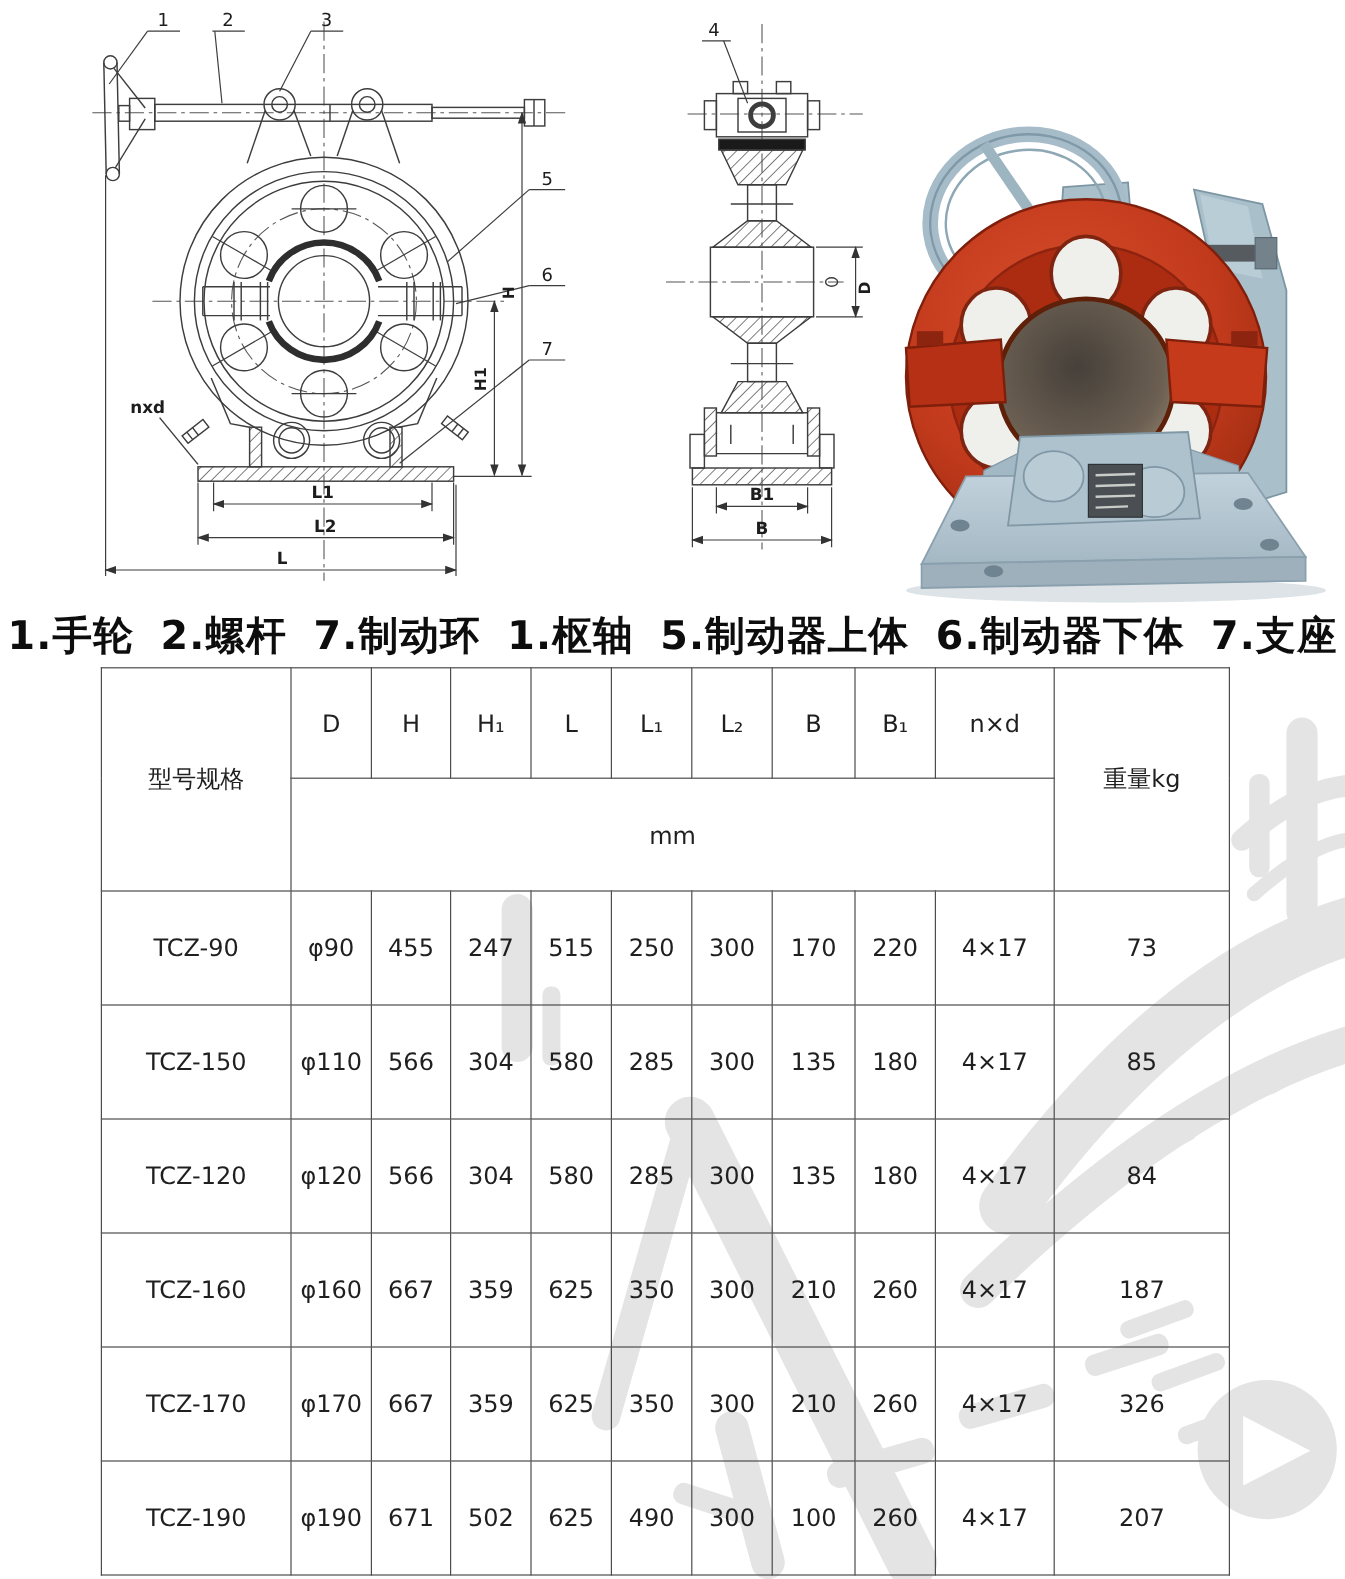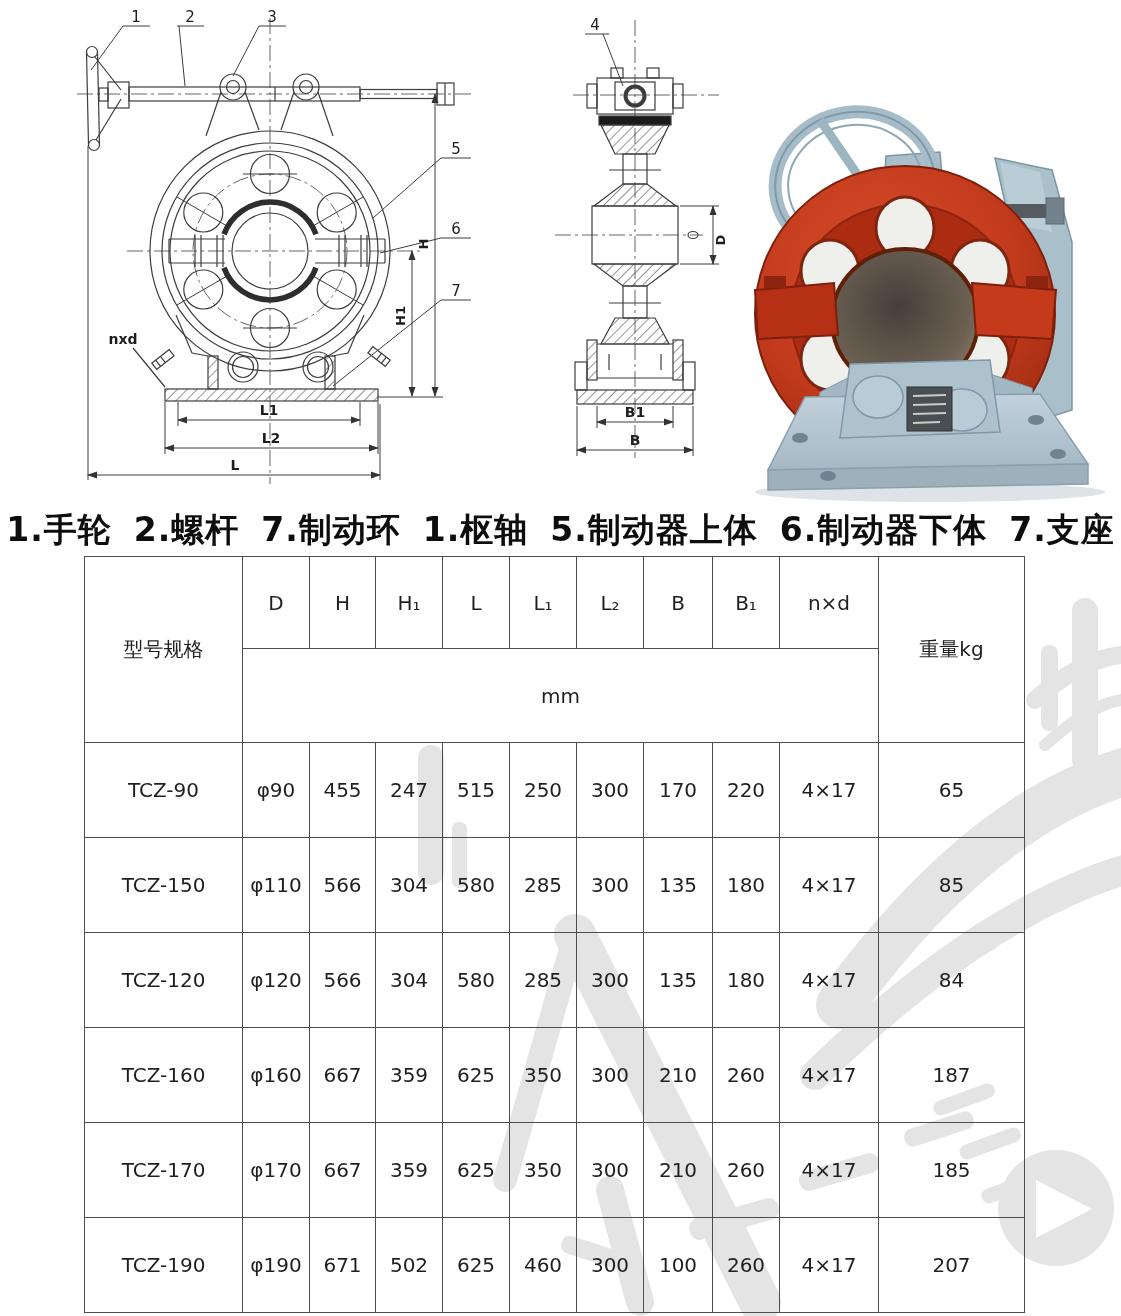--- a/index.html
+++ b/index.html
@@ -432,21 +432,21 @@
       <td>TCZ-90</td>
       <td>φ90</td>
       <td>455</td>
       <td>247</td>
       <td>515</td>
       <td>250</td>
       <td>300</td>
       <td>170</td>
       <td>220</td>
       <td>4×17</td>
-      <td>65</td>
+      <td>73</td>
     </tr>
         <tr>
       <td>TCZ-150</td>
       <td>φ110</td>
       <td>566</td>
       <td>304</td>
       <td>580</td>
       <td>285</td>
       <td>300</td>
       <td>135</td>
@@ -484,29 +484,29 @@
       <td>TCZ-170</td>
       <td>φ170</td>
       <td>667</td>
       <td>359</td>
       <td>625</td>
       <td>350</td>
       <td>300</td>
       <td>210</td>
       <td>260</td>
       <td>4×17</td>
-      <td>185</td>
+      <td>326</td>
     </tr>
         <tr>
       <td>TCZ-190</td>
       <td>φ190</td>
       <td>671</td>
       <td>502</td>
       <td>625</td>
-      <td>460</td>
+      <td>490</td>
       <td>300</td>
       <td>100</td>
       <td>260</td>
       <td>4×17</td>
       <td>207</td>
     </tr>
       </tbody>
   </table>
 
 </div>

